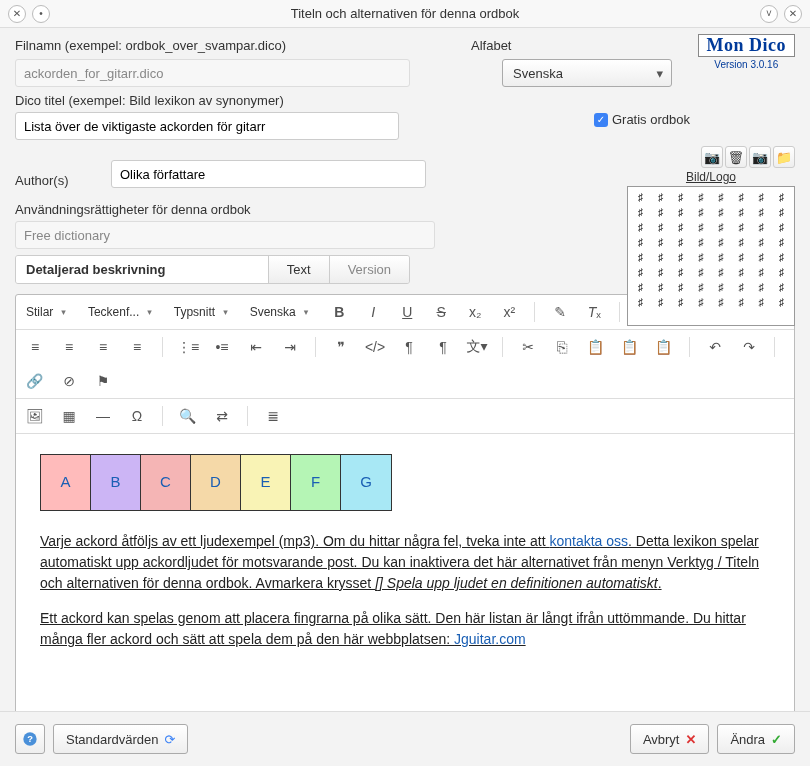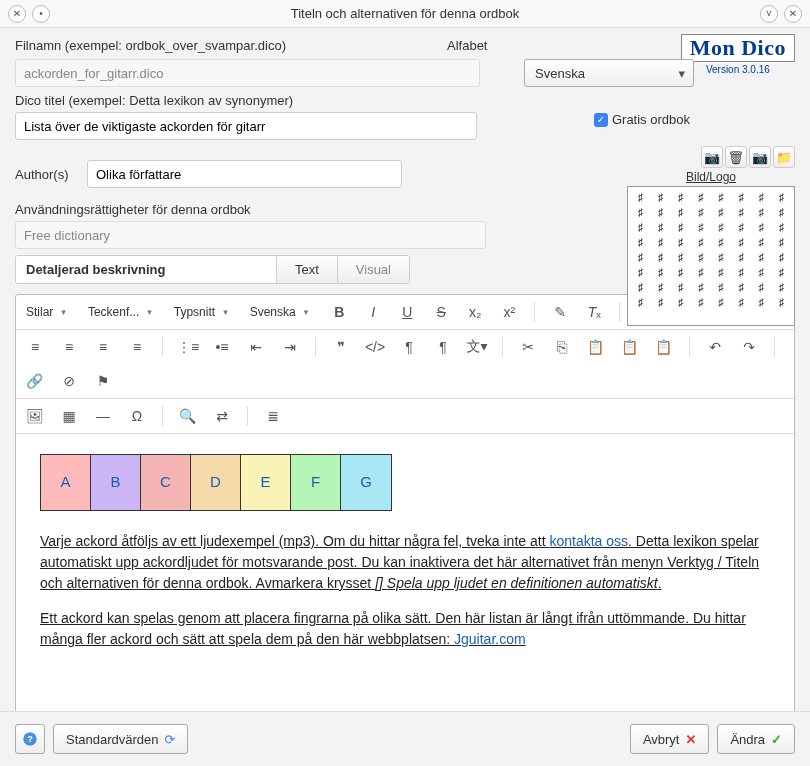--- a/index.html
+++ b/index.html
@@ -2,28 +2,28 @@
 <html><head>
 <meta charset="utf-8">
 <style>
 * { box-sizing: border-box; margin: 0; padding: 0; }
 body { font-family: -apple-system, "Segoe UI", sans-serif; font-size: 13px; color: #333; background: #f3f3f3; width: 810px; height: 766px; overflow: hidden; }
 .titlebar { height: 28px; display: flex; align-items: center; padding: 0 8px; border-bottom: 1px solid #ddd; background: #f8f8f8; }
 .titlebar .tb-left, .titlebar .tb-right { display: flex; gap: 6px; }
 .titlebar .tb-center { flex: 1; text-align: center; font-size: 13px; color: #333; }
 .tb-btn { width: 18px; height: 18px; border: 1px solid #bbb; border-radius: 9px; background: #fff; display: flex; align-items: center; justify-content: center; font-size: 10px; color: #555; cursor: pointer; }
 .content { padding: 10px 15px; position: relative; }
-.row { display: flex; align-items: center; gap: 2px; margin-bottom: 6px; }
+.row { display: flex; align-items: flex-end; gap: 26px; margin-bottom: 6px; }
 .label { font-size: 13px; color: #333; }
 .input { height: 28px; border: 1px solid #ccc; border-radius: 3px; padding: 0 8px; font-size: 13px; background: #fff; }
 .input.readonly { background: #f7f7f7; color: #888; border-color: #ddd; }
 .select { height: 28px; border: 1px solid #aaa; border-radius: 3px; background: linear-gradient(#fff,#eee); padding: 0 24px 0 10px; font-size: 13px; display: flex; align-items: center; position: relative; width: 170px; }
 .select::after { content: "▾"; position: absolute; right: 8px; color: #555; }
 .brand { position: absolute; right: 15px; top: 6px; text-align: center; }
-.brand-logo { font-family: Georgia, serif; font-size: 22px; font-weight: bold; color: #003a9a; border: 1px solid #888; padding: 0 8px; background: #fff; display: inline-block; letter-spacing: 0.5px; }
+.brand-logo { font-family: Georgia, serif; font-size: 18px; font-weight: bold; color: #003a9a; border: 1px solid #888; padding: 0 8px; background: #fff; display: inline-block; letter-spacing: 0.5px; }
 .brand-ver { font-size: 10px; color: #003a9a; margin-top: 2px; }
 .checkbox-row { display: flex; align-items: center; gap: 4px; margin-top: 6px; justify-content: flex-end; padding-right: 40px; }
 .chk { width: 14px; height: 14px; border-radius: 3px; background: #3b82f6; display: flex; align-items: center; justify-content: center; color: #fff; font-size: 10px; }
 .bild-section { position: absolute; right: 15px; top: 118px; }
 .icon-toolbar { display: flex; gap: 2px; justify-content: flex-end; margin-bottom: 2px; }
 .icon-btn { width: 22px; height: 22px; border: 1px solid #ccc; border-radius: 3px; background: linear-gradient(#fff,#eee); display: flex; align-items: center; justify-content: center; font-size: 13px; cursor: pointer; }
 .bild-label { font-size: 12px; text-decoration: underline; margin-bottom: 2px; text-align: center; }
 .preview { width: 168px; height: 140px; border: 1px solid #999; background: #fff; overflow: hidden; padding: 4px; }
 .preview-grid { display: grid; grid-template-columns: repeat(8, 1fr); gap: 3px; }
 .preview-grid span { font-family: serif; font-size: 11px; text-align: center; color: #222; }
@@ -75,45 +75,45 @@
   </div>
 
   <div class="row">
     <div style="flex:0 0 420px">
       <div class="label">Filnamn (exempel: ordbok_over_svampar.dico)</div>
     </div>
     <div class="label" style="margin-left:10px">Alfabet</div>
   </div>
 
   <div class="row">
-    <input class="input readonly" style="width: 465px;" readonly="" value="ackorden_for_gitarr.dico">
+    <input class="input readonly" style="width: 395px;" readonly="" value="ackorden_for_gitarr.dico">
     <div style="width:40px"></div>
     <div class="select">
         <span>Svenska</span>
       </div>
   </div>
 
   <div class="checkbox-row" style="position:absolute; right:80px; top:78px;">
     <div class="chk">✓</div>
     <span class="label">Gratis ordbok</span>
   </div>
 
-  <div class="label" style="margin-top:6px">Dico titel (exempel: Detta lexikon av synonymer)</div>
+  <div class="label" style="margin-top:6px">Dico titel (exempel: Bild lexikon av synonymer)</div>
   <div class="row" style="margin-top:4px">
-    <input class="input" style="width: 462px;" value="Lista över de viktigaste ackorden för gitarr">
+    <input class="input" style="width: 384px;" value="Lista över de viktigaste ackorden för gitarr">
   </div>
 
   <div class="row" style="margin-top:20px">
     <div class="label" style="width:70px">Author(s)</div>
     <input class="input" style="width: 315px;" value="Olika författare">
   </div>
 
   <div class="label" style="margin-top:14px">Användningsrättigheter för denna ordbok</div>
   <div class="row" style="margin-top:4px">
-    <input class="input readonly" style="width: 471px;" readonly="" value="Free dictionary">
+    <input class="input readonly" style="width: 420px;" readonly="" value="Free dictionary">
   </div>
 
   <div class="bild-section">
     <div class="icon-toolbar">
       <div class="icon-btn">📷</div>
       <div class="icon-btn">🗑</div>
       <div class="icon-btn">📷</div>
       <div class="icon-btn">📁</div>
     </div>
     <div class="bild-label">Bild/Logo</div>
@@ -183,21 +183,21 @@
           <span>♯</span>
           <span>♯</span>
           <span>♯</span>
       </div>
     </div>
   </div>
 
   <div class="tabs-row">
     <div class="main-label">Detaljerad beskrivning</div>
     <div class="tab">Text</div>
-    <div class="tab">Visual</div>
+    <div class="tab">Version</div>
   </div>
 
   <div class="editor">
     <div class="etoolbar">
       <div class="edrop">Stilar</div>
       <div class="edrop">Teckenf...</div>
       <div class="edrop">Typsnitt</div>
       <div class="edrop">Svenska</div>
       <div class="ebtn">
           <b>B</b>

